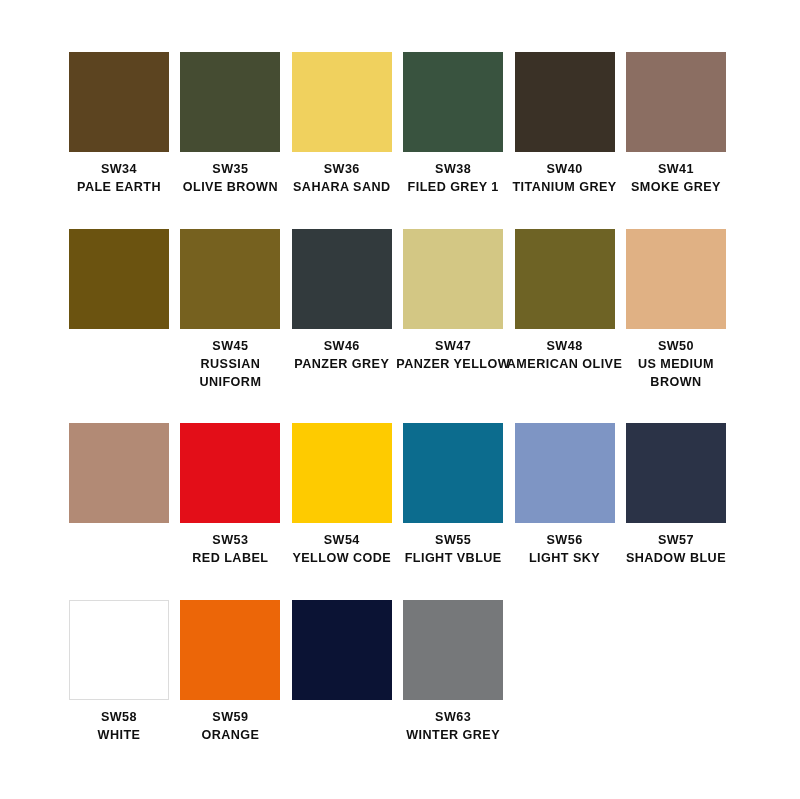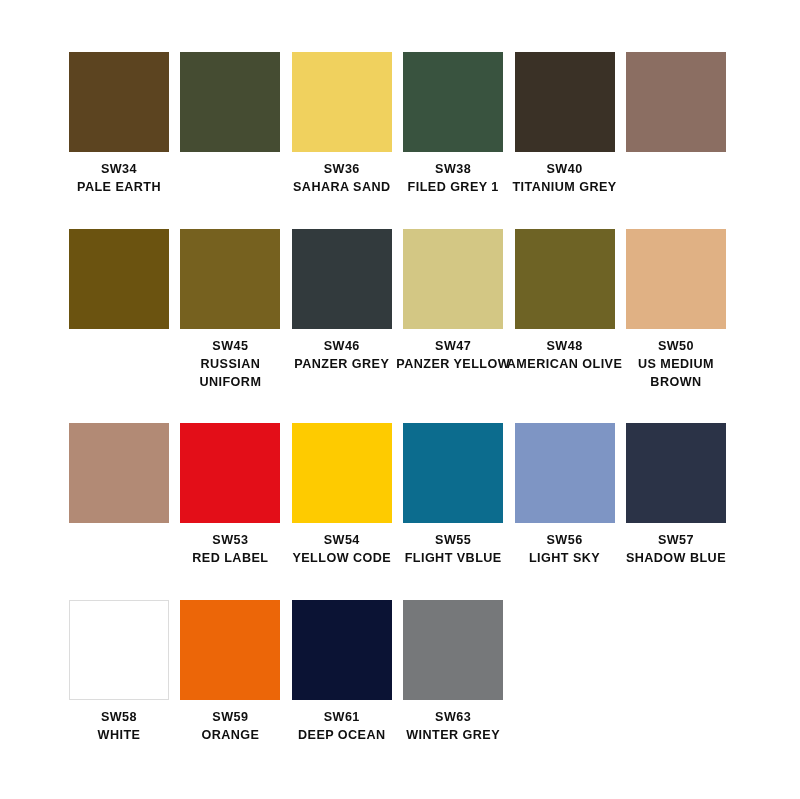--- a/index.html
+++ b/index.html
@@ -81,20 +81,24 @@
   <div class="swatch-grid">
       <div class="swatch-cell">
         <div class="swatch-chip" title="PALE EARTH" style="background-color: rgb(92, 68, 32);"></div>
         <div class="swatch-caption">
           <span class="swatch-code">SW34</span>
           <span class="swatch-name">PALE EARTH</span>
         </div>
       </div>
       <div class="swatch-cell">
         <div class="swatch-chip" title="OLIVE BROWN" style="background-color: rgb(69, 76, 50);"></div>
+        <div class="swatch-caption">
+          <span class="swatch-code">SW35</span>
+          <span class="swatch-name">OLIVE BROWN</span>
+        </div>
       </div>
       <div class="swatch-cell">
         <div class="swatch-chip" title="SAHARA SAND" style="background-color: rgb(240, 209, 94);"></div>
         <div class="swatch-caption">
           <span class="swatch-code">SW36</span>
           <span class="swatch-name">SAHARA SAND</span>
         </div>
       </div>
       <div class="swatch-cell">
         <div class="swatch-chip" title="FILED GREY 1" style="background-color: rgb(57, 83, 63);"></div>
@@ -105,20 +109,24 @@
       </div>
       <div class="swatch-cell">
         <div class="swatch-chip" title="TITANIUM GREY" style="background-color: rgb(58, 49, 38);"></div>
         <div class="swatch-caption">
           <span class="swatch-code">SW40</span>
           <span class="swatch-name">TITANIUM GREY</span>
         </div>
       </div>
       <div class="swatch-cell">
         <div class="swatch-chip" title="SMOKE GREY" style="background-color: rgb(139, 110, 98);"></div>
+        <div class="swatch-caption">
+          <span class="swatch-code">SW41</span>
+          <span class="swatch-name">SMOKE GREY</span>
+        </div>
       </div>
       <div class="swatch-cell">
         <div class="swatch-chip" title="RUSSIAN LIGHT GREEN" style="background-color: rgb(107, 83, 16);"></div>
       </div>
       <div class="swatch-cell">
         <div class="swatch-chip" title="RUSSIAN UNIFORM" style="background-color: rgb(118, 97, 31);"></div>
         <div class="swatch-caption">
           <span class="swatch-code">SW45</span>
           <span class="swatch-name">RUSSIAN UNIFORM</span>
         </div>
@@ -198,24 +206,20 @@
       </div>
       <div class="swatch-cell">
         <div class="swatch-chip" title="ORANGE" style="background-color: rgb(236, 102, 8);"></div>
         <div class="swatch-caption">
           <span class="swatch-code">SW59</span>
           <span class="swatch-name">ORANGE</span>
         </div>
       </div>
       <div class="swatch-cell">
         <div class="swatch-chip" title="DEEP OCEAN" style="background-color: rgb(11, 19, 52);"></div>
-        <div class="swatch-caption">
-          <span class="swatch-code">SW61</span>
-          <span class="swatch-name">DEEP OCEAN</span>
-        </div>
       </div>
       <div class="swatch-cell">
         <div class="swatch-chip" title="WINTER GREY" style="background-color: rgb(118, 120, 122);"></div>
         <div class="swatch-caption">
           <span class="swatch-code">SW63</span>
           <span class="swatch-name">WINTER GREY</span>
         </div>
       </div>
     </div>
 </div>

